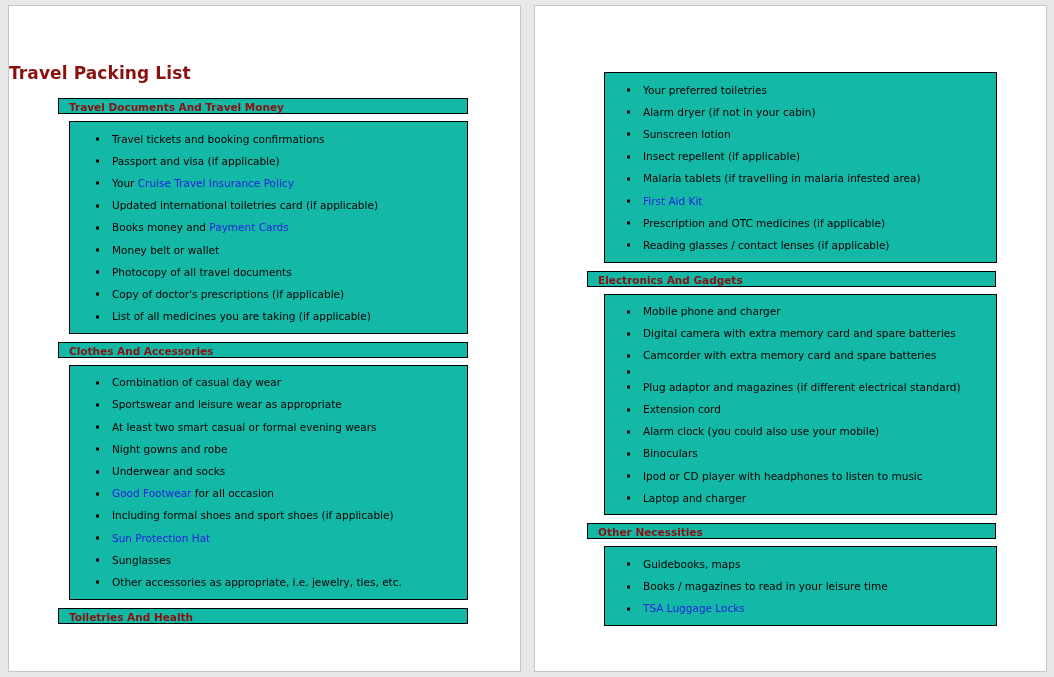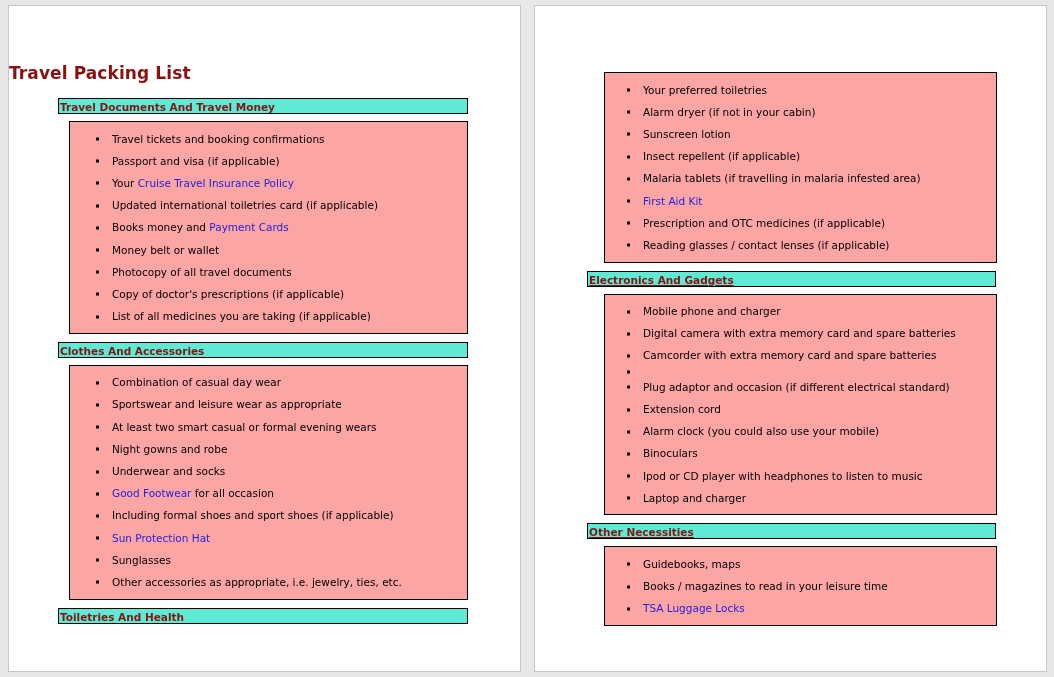--- a/index.html
+++ b/index.html
@@ -58,41 +58,41 @@
 
   .col {
     position: absolute;
   }
   #col-1 { left: 49px; top: 92px; width: 420px; }
   #col-2 { left: 52px; top: 66px; width: 420px; }
 
   .section { margin: 0; }
 
   .section-header {
-    background: #5eead4;
+    background: #14b8a6;
     border: 1px solid #000000;
     box-sizing: border-box;
     color: #8B1111;
     font-weight: bold;
     font-size: 10.5px;
-    padding: 2px 0 2px 1px;
+    padding: 2px 0 2px 10px;
     line-height: 12px;
     height: 16px;
     width: 410px;
   }
-  #col-2 .section-header { width: 409px; text-decoration: underline; }
+  #col-2 .section-header { width: 409px; }
 
   .list-box {
     border: 1px solid #000000;
     box-sizing: border-box;
     margin-top: 7px;
     width: 399px;
     margin-left: 11px;
     padding: 6px 0 5px 0;
-    background: #fca5a5;
+    background: #14b8a6;
   }
   #col-2 .list-box {
     width: 393px;
     margin-left: 17px;
   }
 
   .spacer-after-box { height: 8px; }
 
   ul.items {
     list-style: none;
@@ -192,21 +192,21 @@
             <div class="spacer-after-box"></div>
           </div>
           <div class="section">
             <div class="section-header">Electronics And Gadgets</div>
             <div class="list-box">
               <ul class="items">
                 <li><span class="bullet"></span><span>Mobile phone and charger</span></li>
                 <li><span class="bullet"></span><span>Digital camera with extra memory card and spare batteries</span></li>
                 <li><span class="bullet"></span><span>Camcorder with extra memory card and spare batteries</span></li>
                 <li><span class="bullet"></span></li>
-                <li><span class="bullet"></span><span>Plug adaptor and occasion (if different electrical standard)</span></li>
+                <li><span class="bullet"></span><span>Plug adaptor and magazines (if different electrical standard)</span></li>
                 <li><span class="bullet"></span><span>Extension cord</span></li>
                 <li><span class="bullet"></span><span>Alarm clock (you could also use your mobile)</span></li>
                 <li><span class="bullet"></span><span>Binoculars</span></li>
                 <li><span class="bullet"></span><span>Ipod or CD player with headphones to listen to music</span></li>
                 <li><span class="bullet"></span><span>Laptop and charger</span></li>
               </ul>
             </div>
             <div class="spacer-after-box"></div>
           </div>
           <div class="section">

